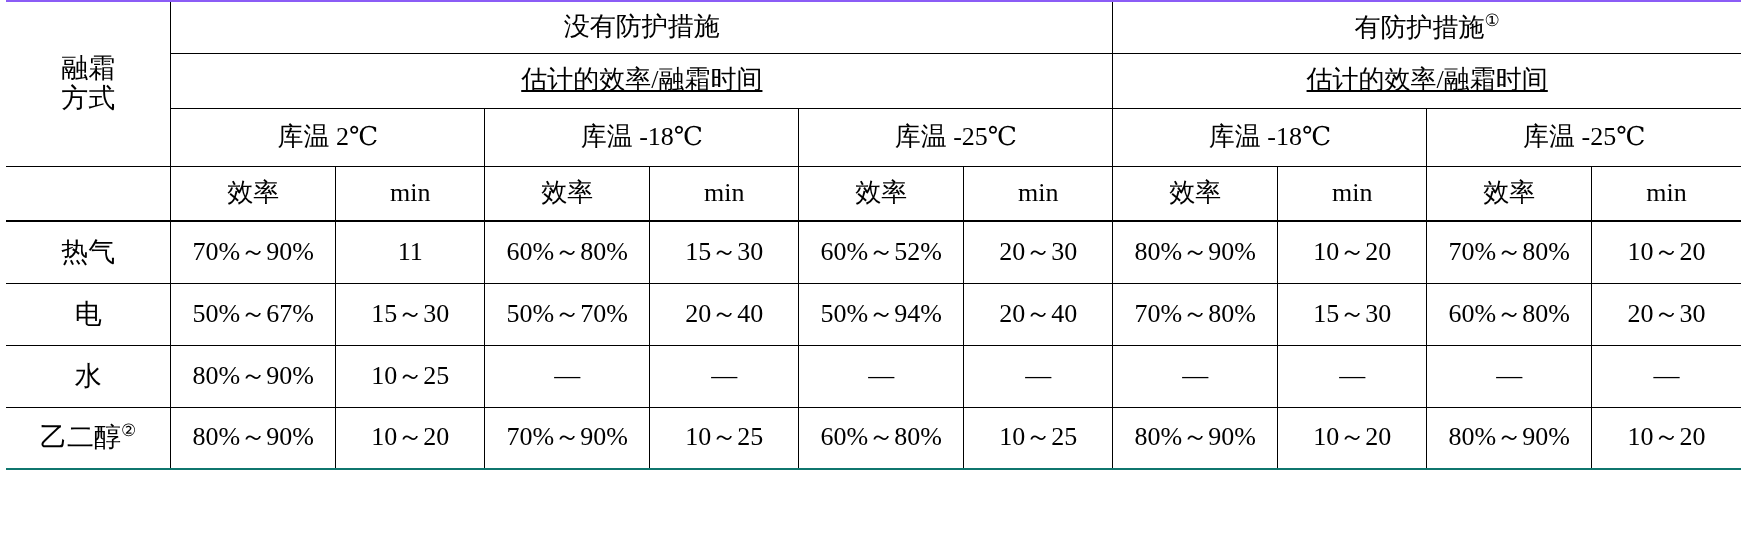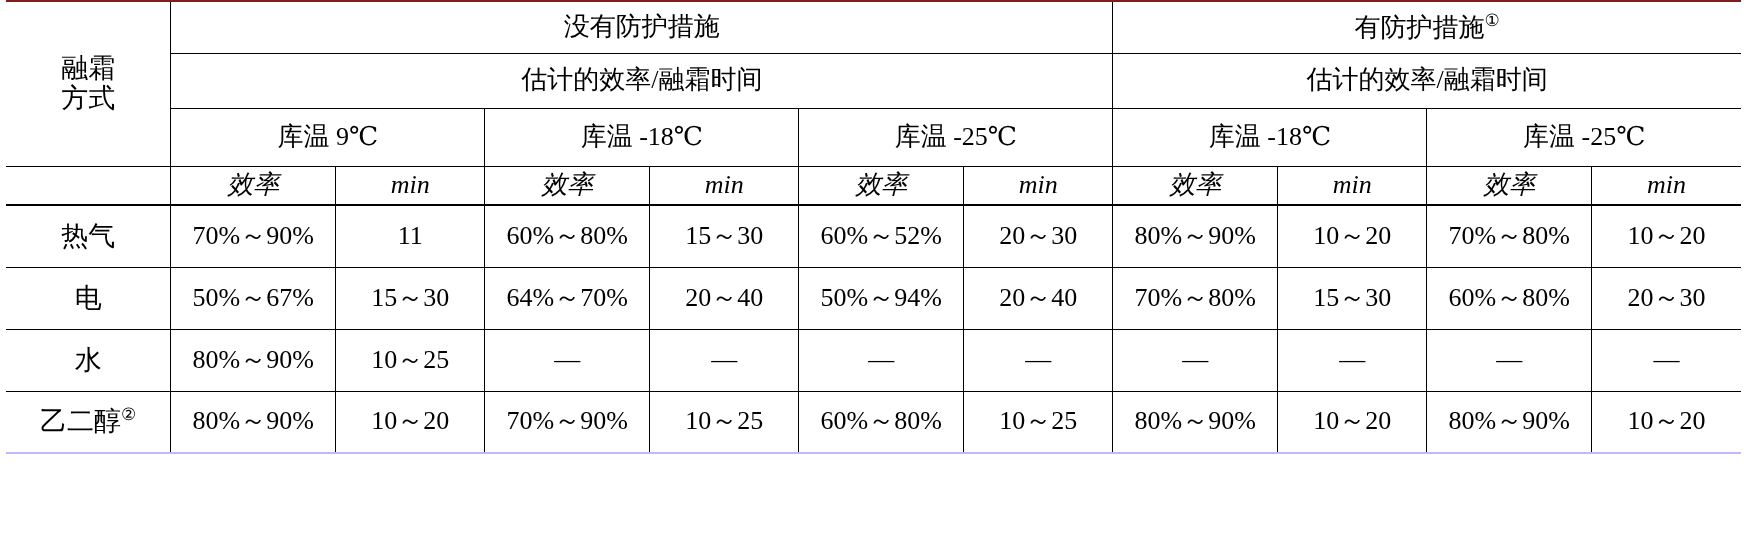--- a/index.html
+++ b/index.html
@@ -30,24 +30,24 @@
   table.defrost-table td {
     border: 1px solid #000000;
     text-align: center;
     vertical-align: middle;
     padding: 0;
     line-height: 1.1;
     white-space: nowrap;
   }
   
   table.defrost-table tr:first-child td {
-    border-top: 2px solid #7f1d1d;
+    border-top: 2px solid #8b5cf6;
   }
   table.defrost-table tr:last-child td {
-    border-bottom: 2px solid #c4b5fd;
+    border-bottom: 2px solid #0f766e;
   }
   table.defrost-table td.no-left {
     border-left: none;
     text-align: center;
   }
   table.defrost-table td.no-right {
     border-right: none;
   }
   table.defrost-table td.no-top {
     border-top: none;
@@ -63,27 +63,27 @@
     width: 148px;
   }
   .r-min {
     width: 134px;
   }
   .h-group {
     height: 52px;
   }
   .h-sub {
     height: 55px;
+    text-decoration: underline;
   }
   .h-temp {
     height: 58px;
   }
   .h-metric {
-    height: 39px;
-    font-style: italic;
+    height: 55px;
   }
   .h-data {
     height: 62px;
   }
   .method-cell {
     font-size: 27px;
     line-height: 1.35;
   }
   .method-stack span {
     display: block;
@@ -127,21 +127,21 @@
         </td>
         <td class="no-right" colspan="4">
           <span>有防护措施</span><span class="sup">①</span>
         </td>
       </tr>
       <tr class="h-sub">
         <td colspan="6">估计的效率/融霜时间</td>
         <td class="no-right" colspan="4">估计的效率/融霜时间</td>
       </tr>
       <tr class="h-temp">
-        <td colspan="2">库温 9℃</td>
+        <td colspan="2">库温 2℃</td>
         <td colspan="2">库温 -18℃</td>
         <td colspan="2">库温 -25℃</td>
         <td colspan="2">库温 -18℃</td>
         <td class="no-right" colspan="2">库温 -25℃</td>
       </tr>
       <tr class="h-metric header-last">
         <td class="no-left no-top"></td>
         <td>效率</td>
         <td>min</td>
         <td>效率</td>
@@ -169,21 +169,21 @@
         <td>70%～80%</td>
         <td class="no-right">10～20</td>
       </tr>
 
       <tr class="h-data">
         <td class="no-left method-cell">
           <span>电</span><span class="sup"></span>
         </td>
         <td>50%～67%</td>
         <td>15～30</td>
-        <td>64%～70%</td>
+        <td>50%～70%</td>
         <td>20～40</td>
         <td>50%～94%</td>
         <td>20～40</td>
         <td>70%～80%</td>
         <td>15～30</td>
         <td>60%～80%</td>
         <td class="no-right">20～30</td>
       </tr>
 
       <tr class="h-data">

